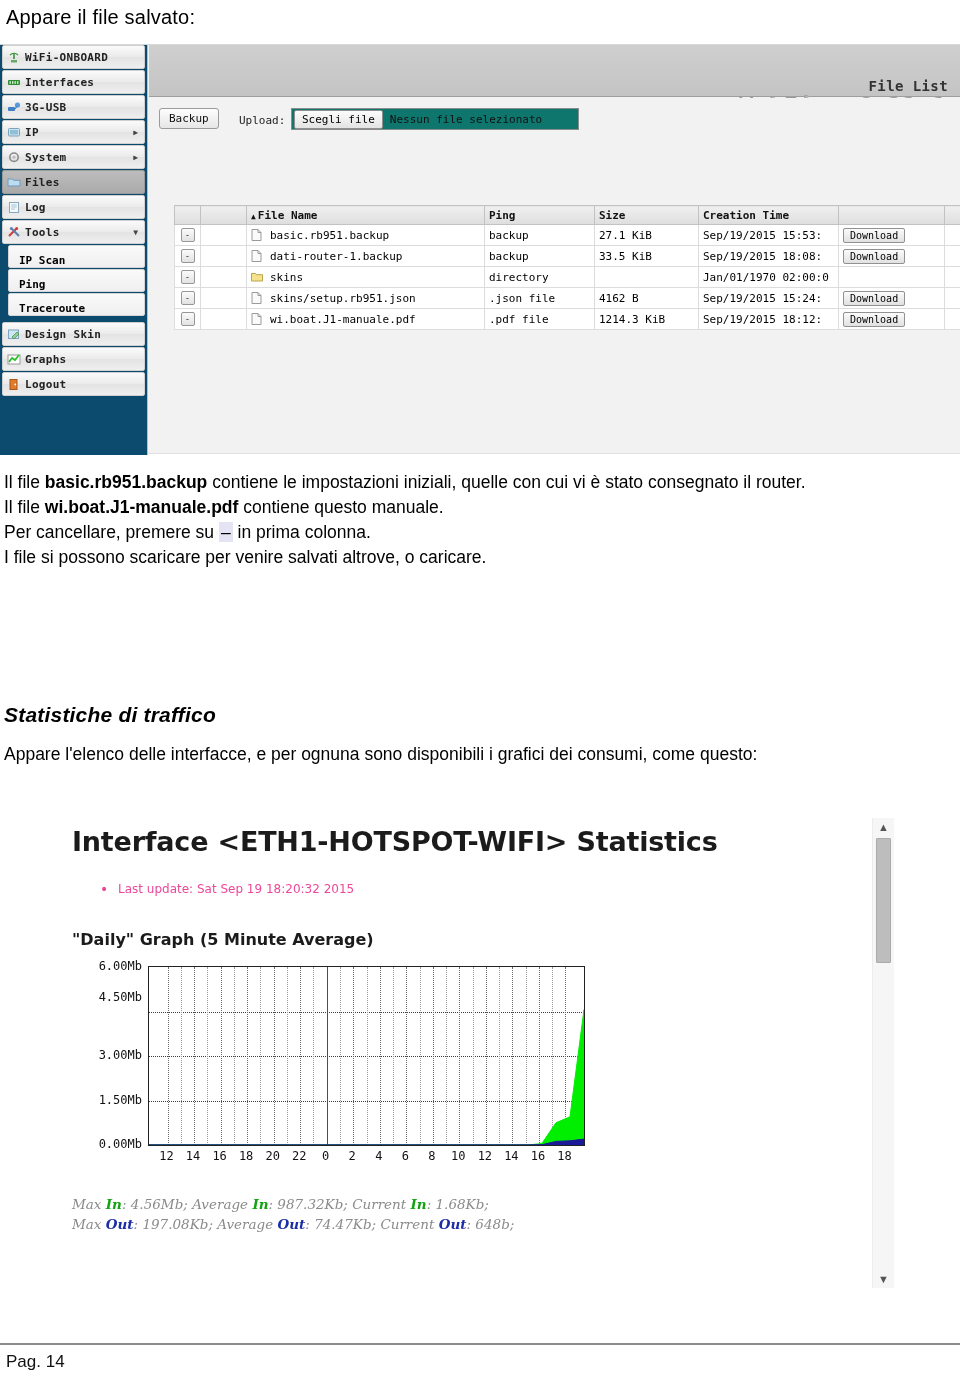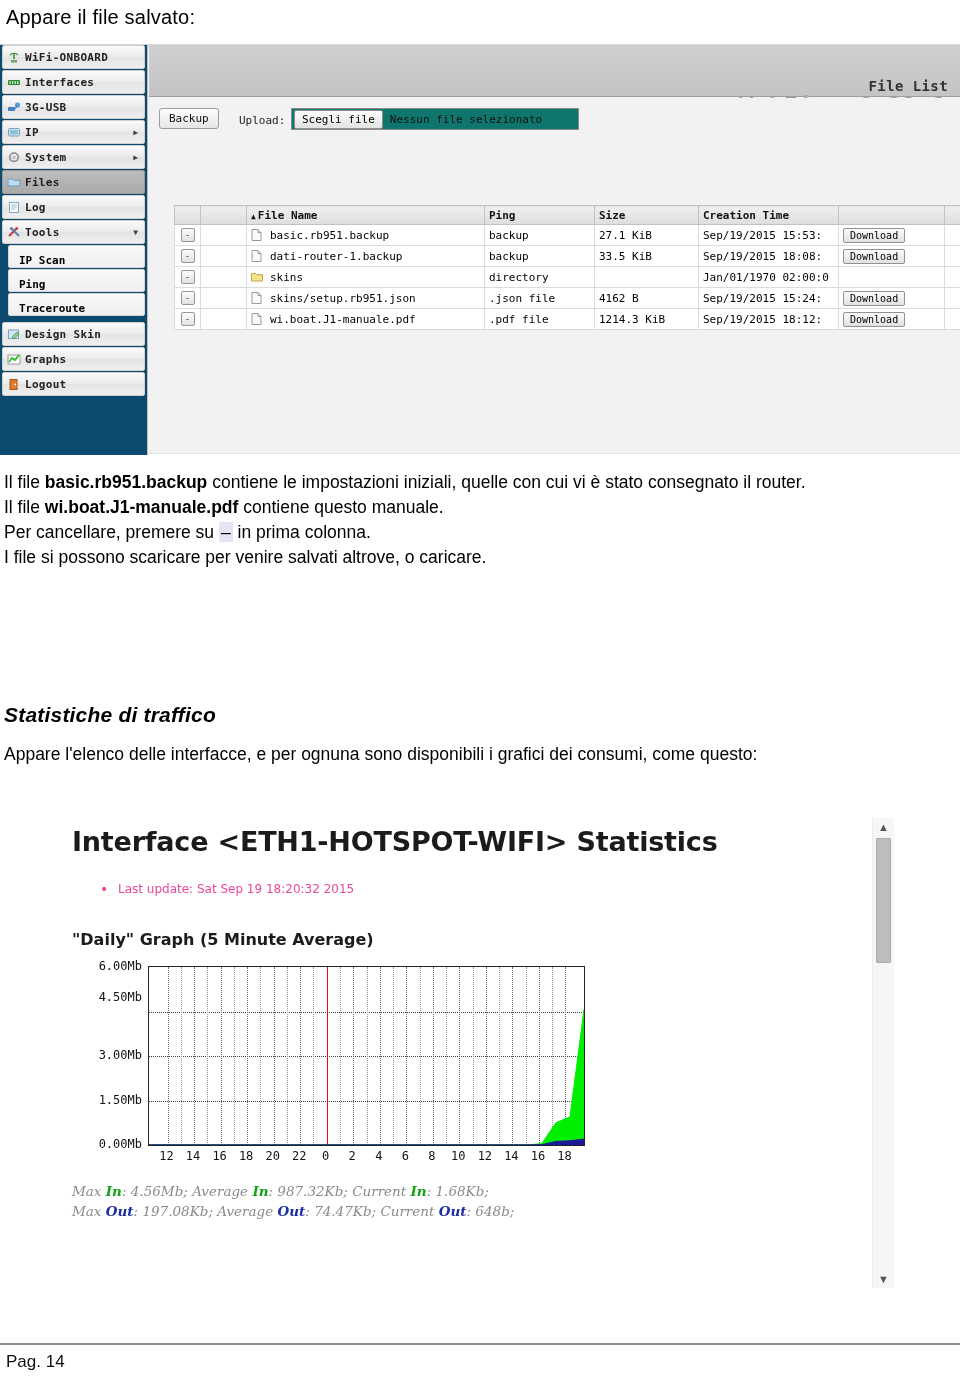--- a/index.html
+++ b/index.html
@@ -254,21 +254,21 @@
   .hgrid { position:absolute; left:0; right:0; height:0; border-top:1px dotted #3a3a3a; }
   .nowline { position:absolute; top:0; bottom:0; width:0; border-left:1px solid #d11; }
   .xlabels { position:absolute; left:78px; top:183px; width:437px; height:20px; }
   .xlabels span {
     position:absolute;
     font-family:"DejaVu Sans Mono", monospace;
     font-size:12px; color:#111;
     transform:translateX(-50%);
   }
   .g-stats {
-    position:absolute; left:12px; top:363px;
+    position:absolute; left:12px; top:376px;
     font-family:"DejaVu Serif", serif;
     font-style:italic;
     font-size:13.5px;
     color:#8a8a8a;
     line-height:20px;
     white-space:nowrap;
   }
   .g-stats .in { color:#12a312; font-weight:bold; font-style:italic; }
   .g-stats .out { color:#1b2ea6; font-weight:bold; font-style:italic; }
 

